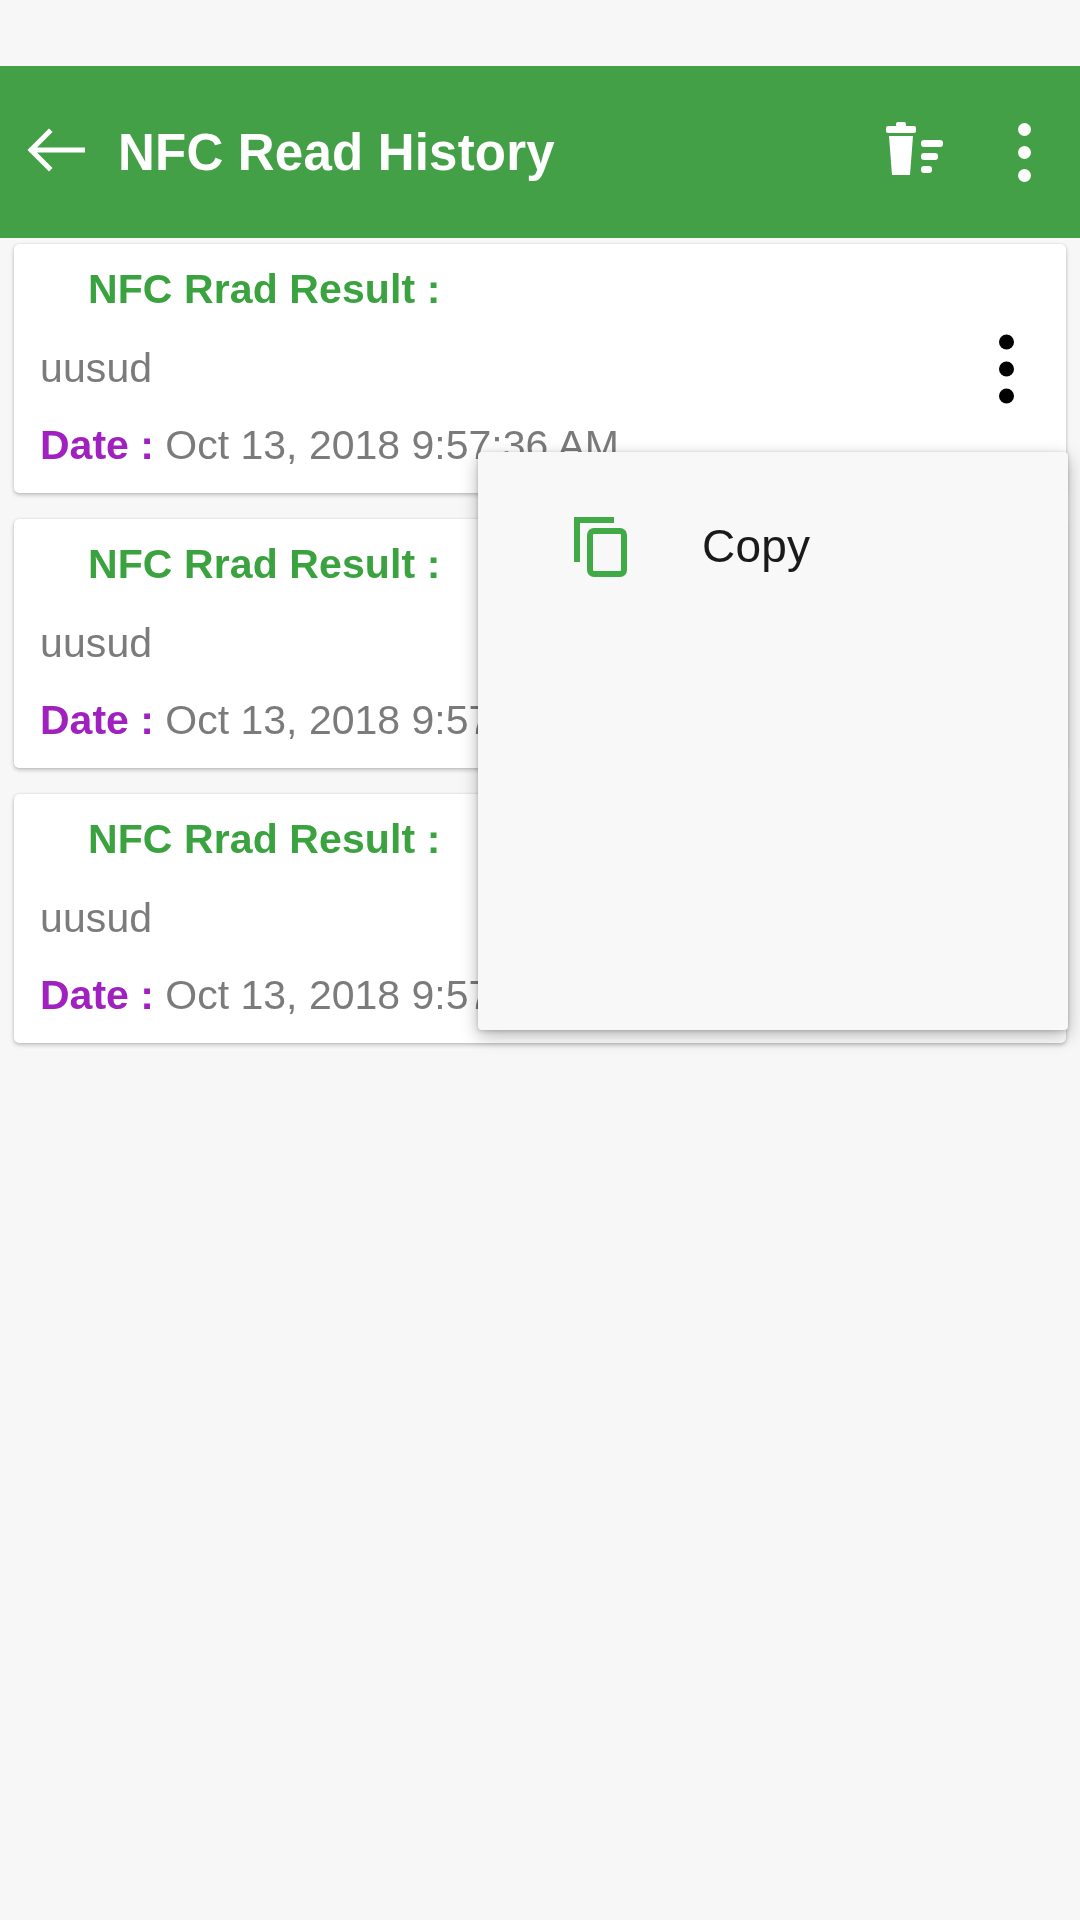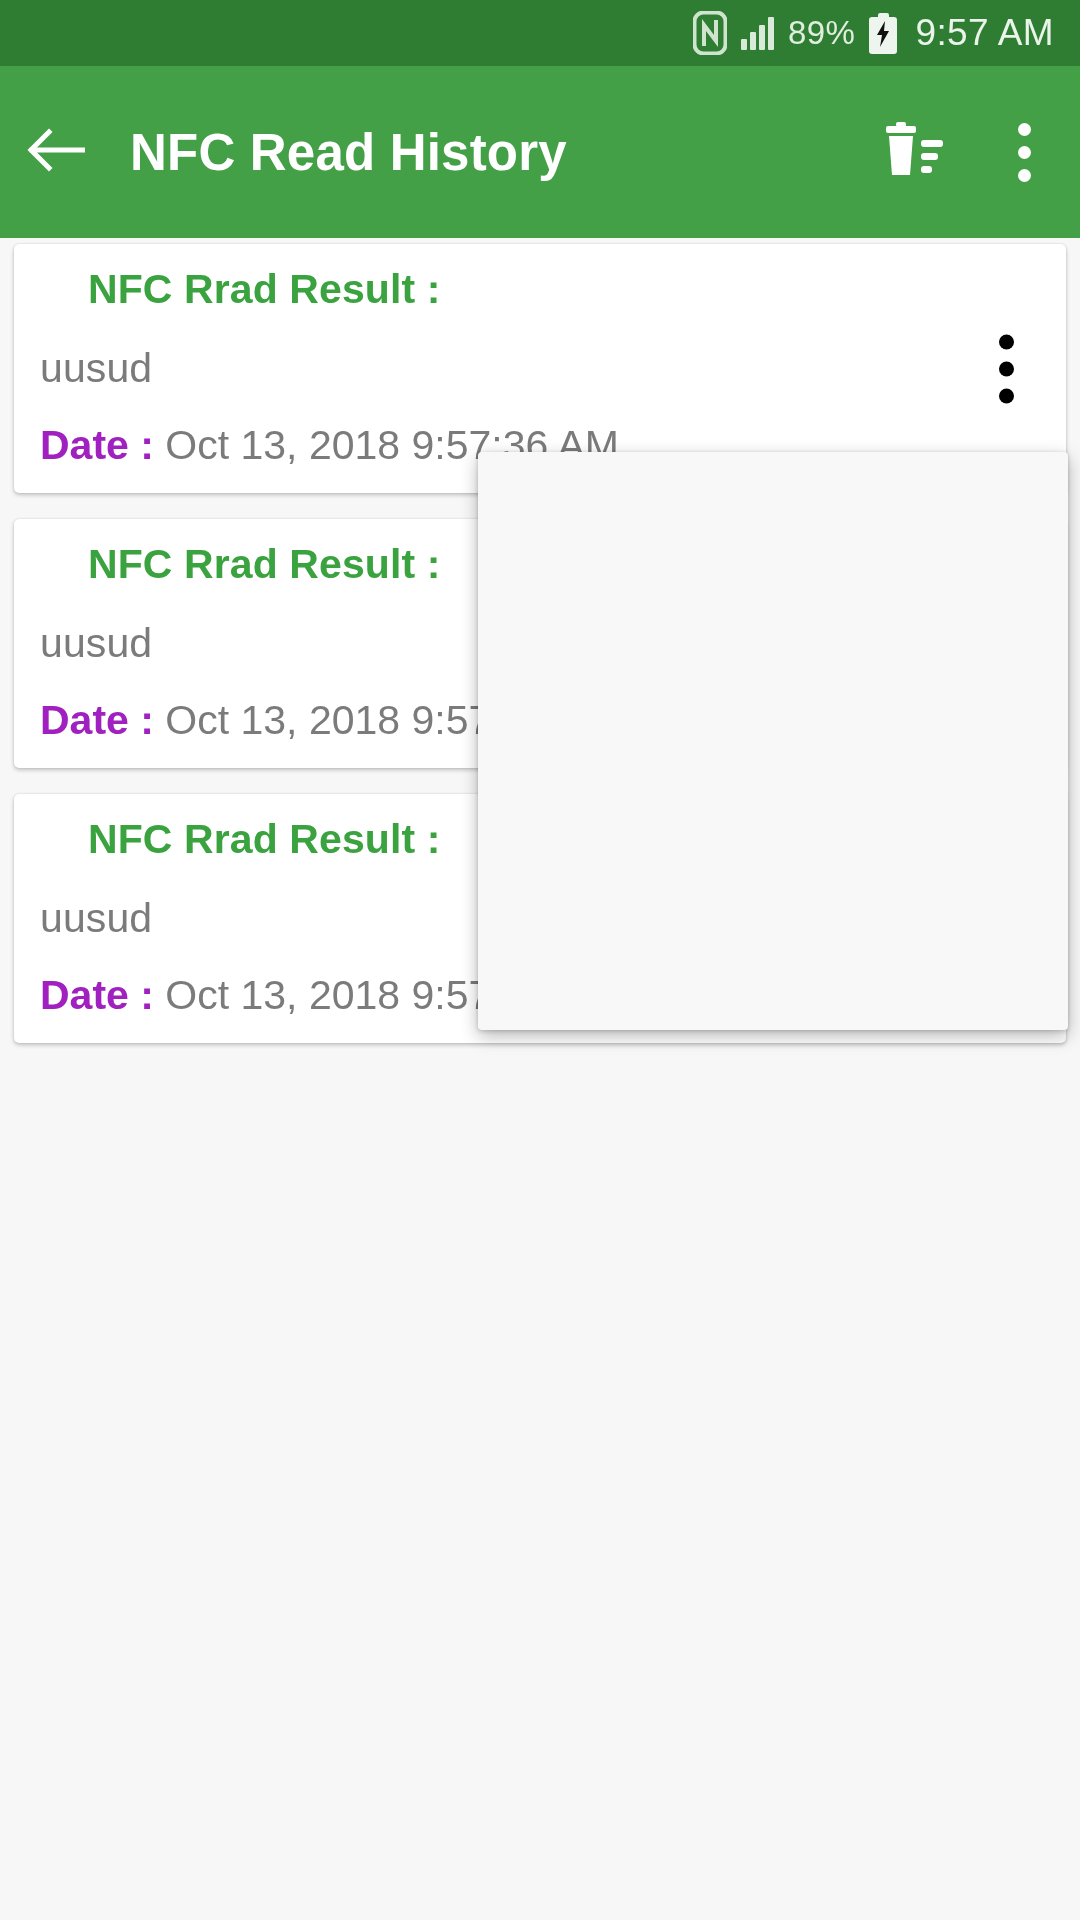--- a/index.html
+++ b/index.html
@@ -36,21 +36,21 @@
 
   
   .appbar{
     position:absolute; top:66px; left:0; width:1080px; height:172px;
     background:#43a047;
     display:flex; align-items:center;
   }
   .backbtn{ width:112px; height:100%; display:flex; align-items:center; justify-content:center; }
   .appbar-title{
     color:#ffffff; font-size:51px; font-weight:bold;
-    letter-spacing:.2px; flex:1; margin-left:18px;
+    letter-spacing:.2px; flex:1; margin-left:6px;
   }
   .bar-action{ width:112px; height:100%; display:flex; align-items:center; justify-content:center; }
   .dots-v{ display:flex; flex-direction:column; gap:10px; align-items:center; }
   .dots-v span{ width:13px; height:13px; border-radius:50%; background:#fff; display:block; }
 
   
   .list{ position:absolute; top:244px; left:0; width:1080px; }
   .card{
     position:relative;
     margin:0 14px 26px 14px;
@@ -83,47 +83,20 @@
     display:flex; align-items:center; height:143px; padding-left:92px;
   }
   .menu-icon{ width:66px; height:66px; display:flex; align-items:center; justify-content:center; }
   .menu-label{ color:#1a1a1a; font-size:46px; margin-left:66px; letter-spacing:.2px; }
 </style>
 </head>
 <body>
 
 <div id="screen">
 
-  <div class="statusbar">
-    <span class="sb-icon">
-      <svg class="nfc-glyph" viewBox="0 0 34 44">
-        <rect x="1.5" y="1.5" width="31" height="41" rx="9" fill="none" stroke="#cfe3cf" stroke-width="4"></rect>
-        <path d="M11 33 L11 14 L23 30 L23 11" fill="none" stroke="#cfe3cf" stroke-width="4" stroke-linecap="square"></path>
-      </svg>
-    </span>
-
-    <span class="signal">
-      <i></i>
-        <i></i>
-        <i></i>
-        <i></i>
-    </span>
-
-    <span class="battpct">89%</span>
-
-    <span class="battery">
-      <span class="cap"></span>
-      <span class="body"></span>
-      <svg class="bolt" viewBox="0 0 16 26">
-          <polygon points="10,0 2,14 7,14 5,26 14,10 9,10" fill="#111"></polygon>
-        </svg>
-    </span>
-
-    <span class="clock">9:57 AM</span>
-  </div>
 
   <div class="appbar">
     <div class="backbtn">
       <span>
         <svg width="58" height="48" viewBox="0 0 58 48">
           <path d="M56 24 H5 M22 6 L4 24 L22 42" fill="none" stroke="#fff" stroke-width="5" stroke-linecap="square"></path>
         </svg>
       </span>
     </div>
 
@@ -192,19 +165,28 @@
         <span></span>
           <span></span>
           <span></span>
       </div>
     </div>
 
   </div>
 
   <div class="popup">
 
+    <div class="menu-item">
+      <span class="menu-icon">
+        <svg width="60" height="62" viewBox="0 0 60 62">
+          <path d="M4 44 V5 H38" fill="none" stroke="#3faa46" stroke-width="6" stroke-linecap="square"></path>
+          <rect x="17" y="16" width="34" height="43" rx="4" fill="none" stroke="#3faa46" stroke-width="6"></rect>
+        </svg>
+      </span>
+      <span class="menu-label">Copy</span>
+    </div>
 
 
 
 
   </div>
 
 </div>
 
 </body></html>

